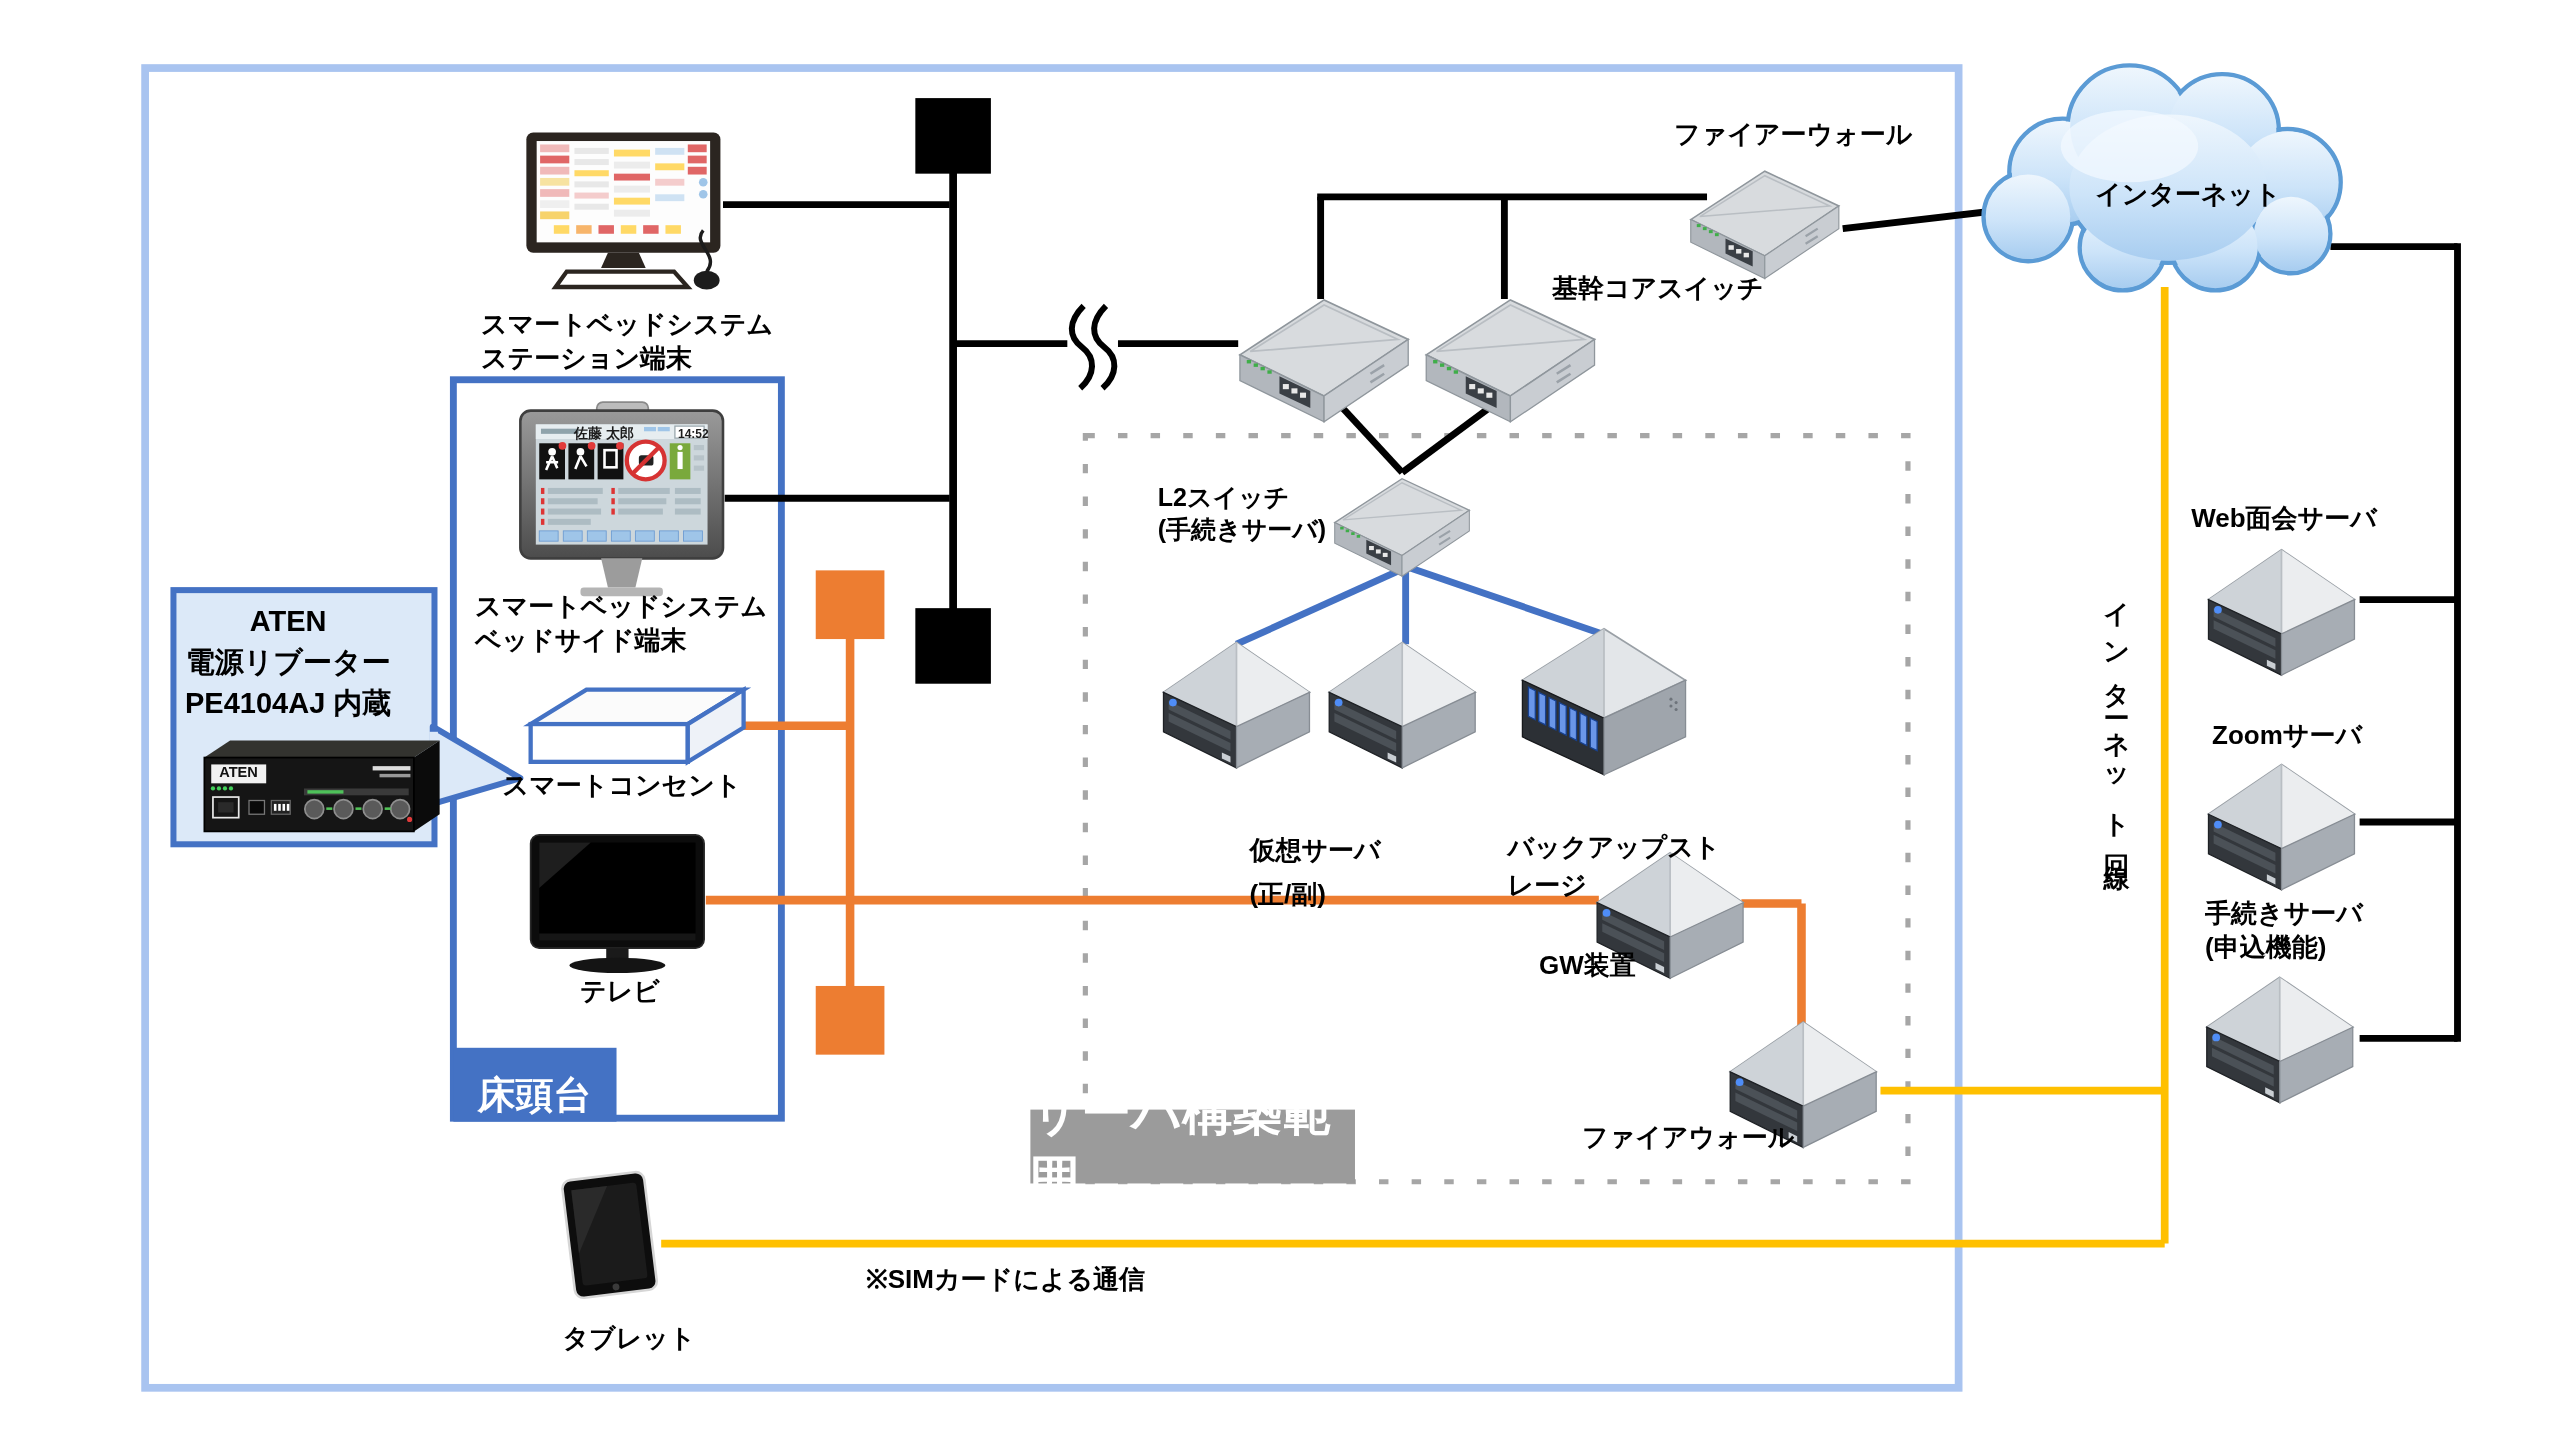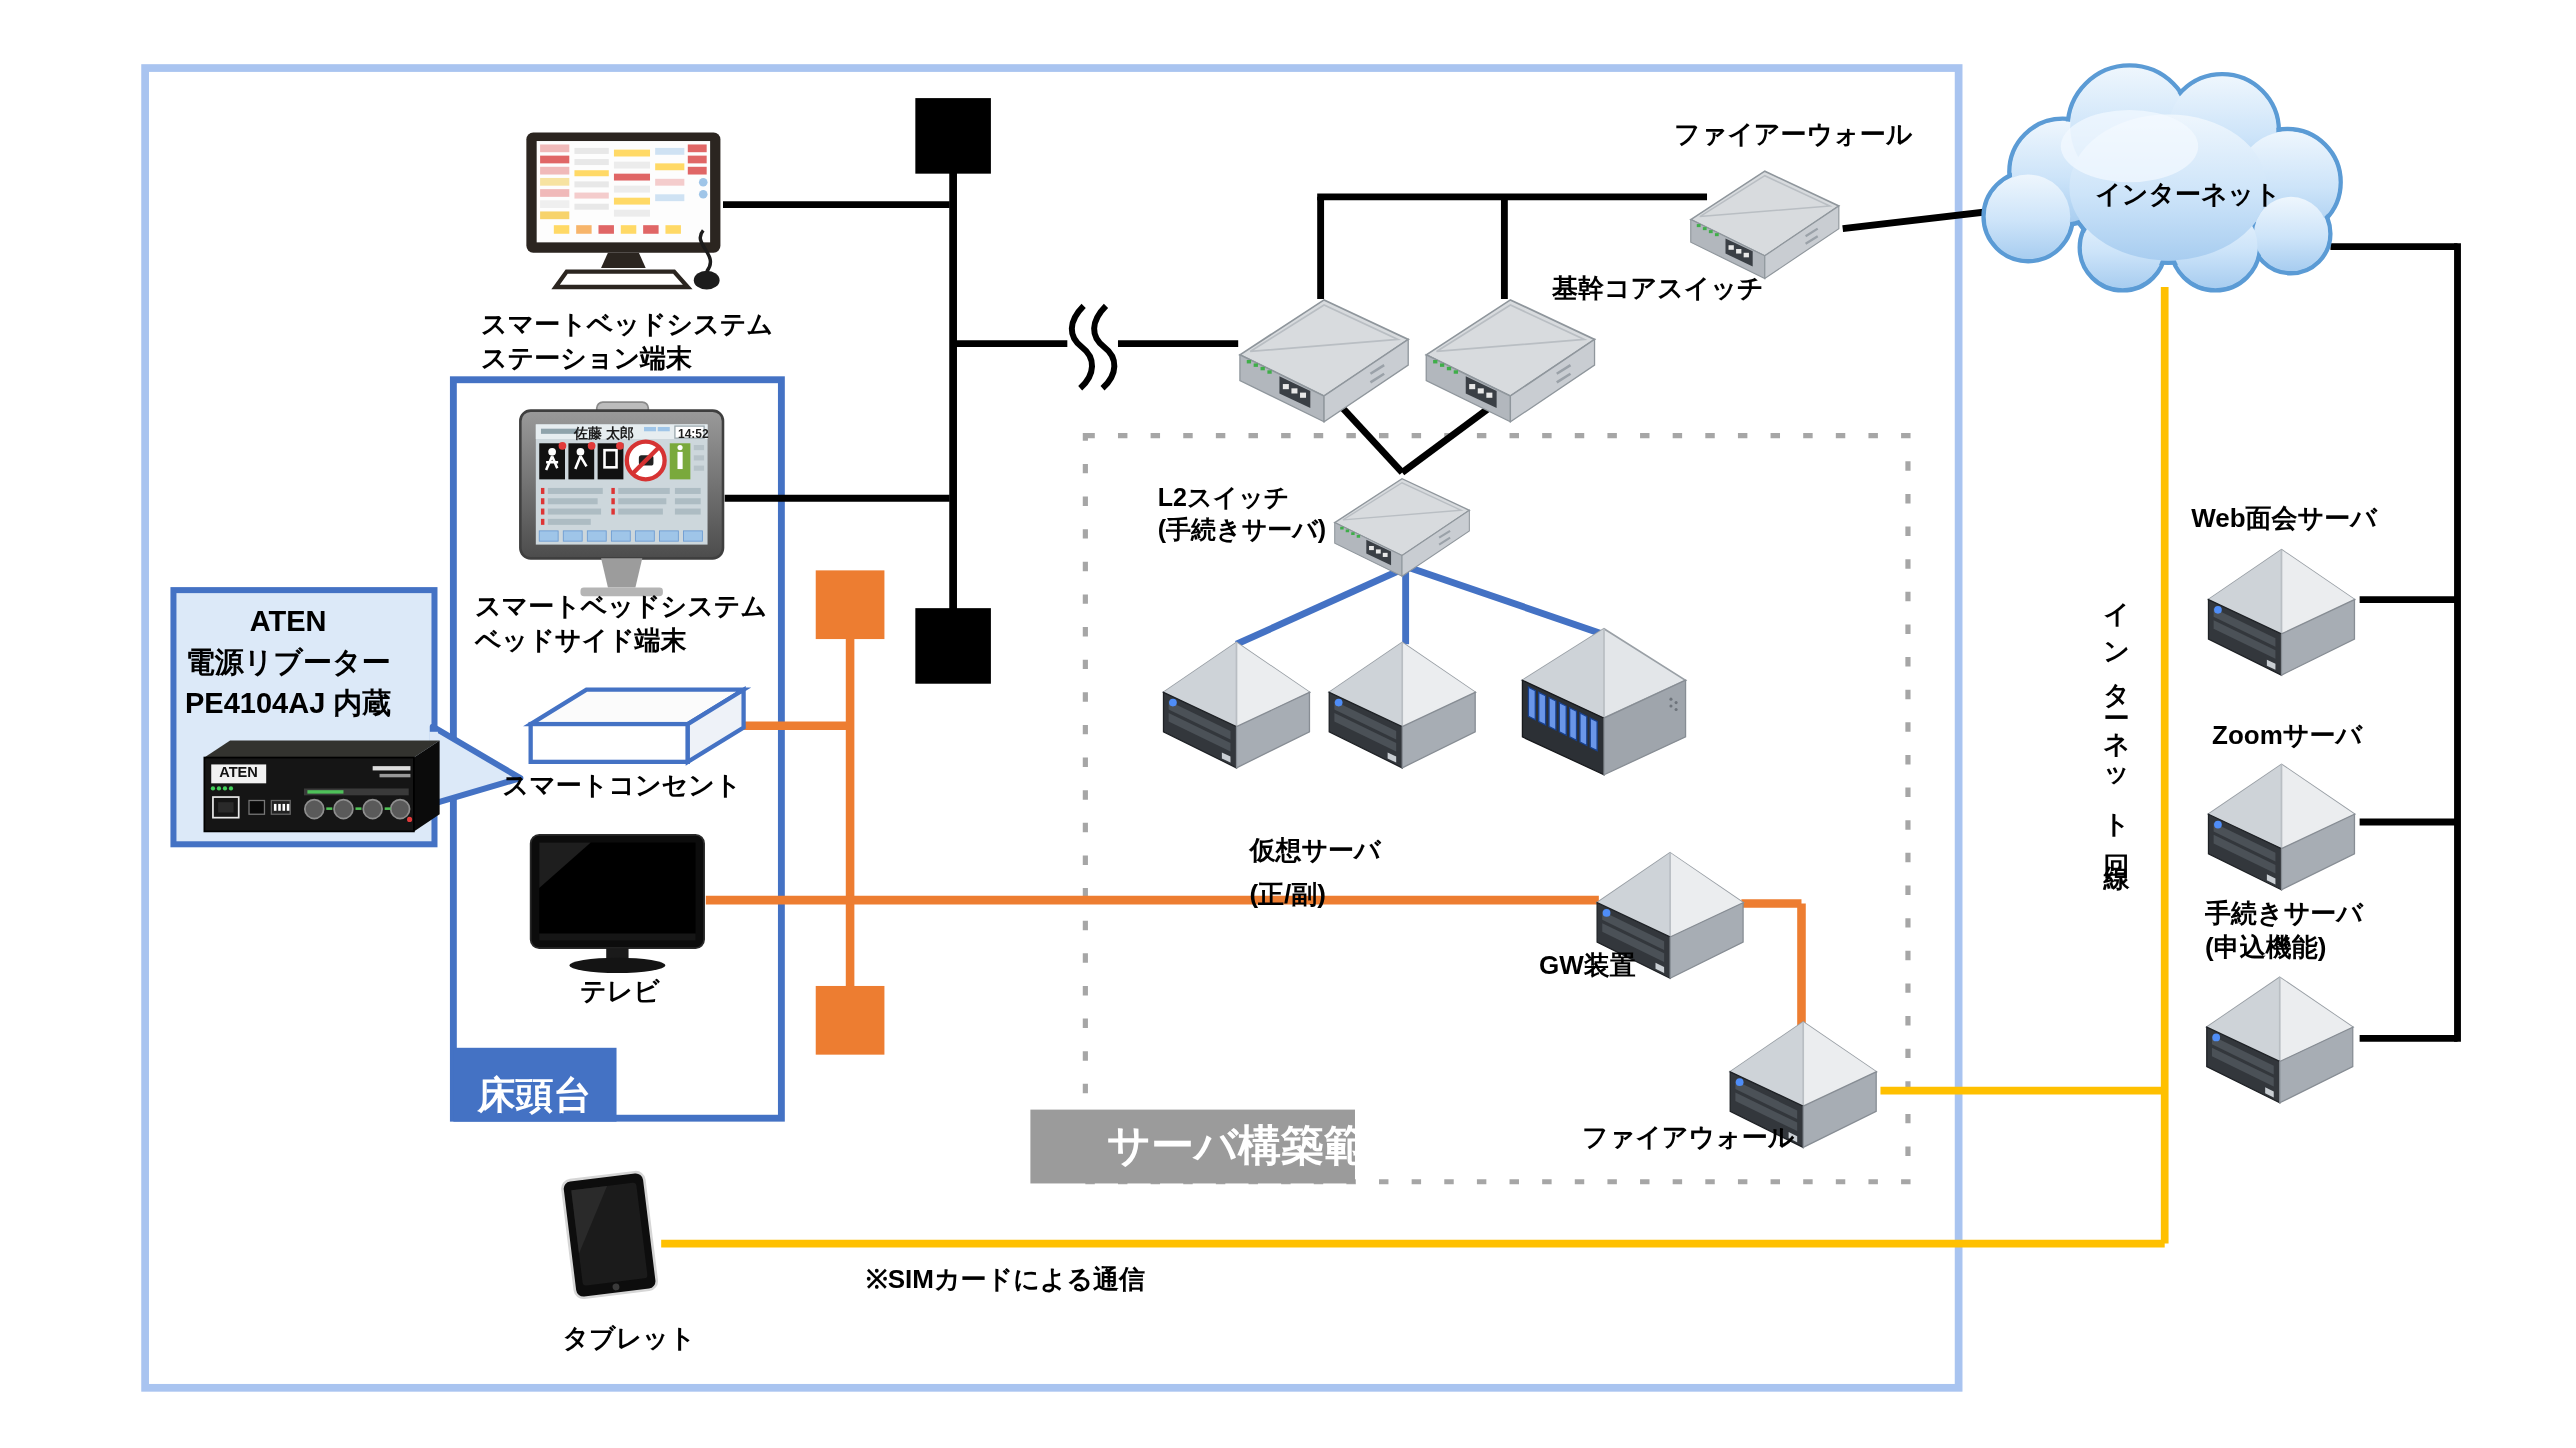--- a/index.html
+++ b/index.html
@@ -359,23 +359,25 @@
 <div class="tiny" style="left:211px;top:764px;width:55px;text-align:center;font-size:14.6px;color:#111">ATEN</div>
 <div class="lbl c" style="left:629px;top:1321px">タブレット</div>
 <div class="lbl la" style="left:866px;top:1262px">※SIMカードによる通信</div>
 <div class="lbl la" style="left:1552px;top:271px">基幹コアスイッチ</div>
 <div class="lbl la" style="left:1674px;top:117px">ファイアーウォール</div>
 <div class="lbl c" style="left:2188px;top:177px">インターネット</div>
 <div class="lbl c" style="left:1242px;top:481px;font-size:25px;line-height:32px">L2スイッチ
 (手続きサーバ)</div>
 <div class="lbl c" style="left:1315px;top:828px;line-height:44px">仮想サーバ
 (正/副)</div>
+<div class="lbl c" style="left:1614px;top:828px;line-height:38px">バックアップスト
+レージ</div>
 <div class="lbl la" style="left:1539px;top:948px">GW装置</div>
 <div class="lbl la" style="left:1582px;top:1120px">ファイアウォール</div>
-<div class="tab" style="left:1090px;top:1109px;width:337px;height:74px;font-size:43px">サーバ構築範囲</div>
+<div class="tab" style="left:1030px;top:1109px;width:337px;height:74px;font-size:50px">サーバ構築範囲</div>
 <div class="lbl c" style="left:2284px;top:501px">Web面会サーバ</div>
 <div class="lbl c" style="left:2287px;top:718px">Zoomサーバ</div>
 <div class="lbl c" style="left:2284px;top:896px;line-height:34px">手続きサーバ
 (申込機能)</div>
 <div class="vlbl" style="left:2100px;top:584px">インターネット回線</div>
 <div class="tiny" style="left:574px;top:425px;font-size:14px">佐藤 太郎</div>
 <div class="tiny" style="left:678px;top:427px;font-size:12px">14:52</div>
 
 </div>
 

